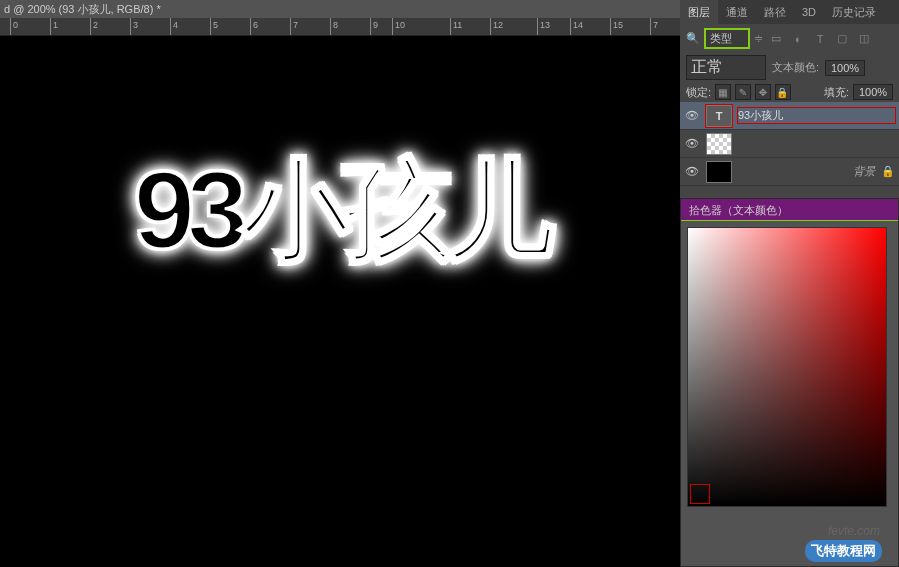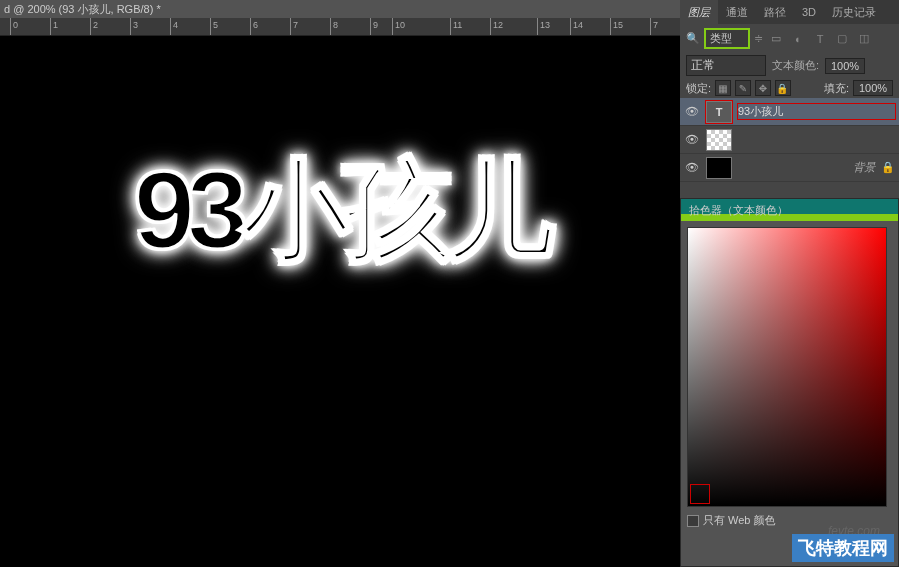--- a/index.html
+++ b/index.html
@@ -83,21 +83,20 @@
 .panel-tab {
   padding: 0 8px;
   font-size: 11px;
   line-height: 24px;
   color: #aaa;
   cursor: pointer;
 }
 .panel-tab.active {
   background: #454545;
   color: #ddd;
-  font-style: italic;
 }
 .filter-row {
   display: flex;
   align-items: center;
   padding: 4px 6px;
   gap: 4px;
 }
 .filter-icon {
   width: 14px;
   height: 14px;
@@ -127,21 +126,21 @@
   display: flex;
   align-items: center;
   padding: 2px 6px;
   gap: 6px;
 }
 .blend-select {
   background: #3a3a3a;
   border: 1px solid #222;
   color: #ccc;
   padding: 1px 20px 1px 4px;
-  font-size: 12px;
+  font-size: 16px;
   width: 80px;
 }
 .opacity-label { font-size: 11px; color: #aaa; }
 .opacity-val {
   background: #3a3a3a;
   border: 1px solid #222;
   color: #ccc;
   padding: 1px 4px;
   font-size: 11px;
   width: 40px;
@@ -214,22 +213,22 @@
   width: 219px;
   height: 369px;
   background: #535353;
   border: 1px solid #2a2a2a;
 }
 .cp-title {
   height: 22px;
   line-height: 22px;
   padding-left: 8px;
   font-size: 11px;
-  background: #0f766e;
-  border-bottom: 7px solid #84cc16;
+  background: #701a75;
+  border-bottom: 1px solid #84cc16;
 }
 .cp-body {
   padding: 6px;
 }
 .cp-gradient {
   width: 200px;
   height: 280px;
   background:
     linear-gradient(to bottom, rgba(0,0,0,0), #000),
     linear-gradient(to right, #fff, #ff0000);
@@ -252,27 +251,28 @@
   font-size: 11px;
 }
 .cp-checkbox {
   width: 12px;
   height: 12px;
   border: 1px solid #888;
   background: #3a3a3a;
 }
 .watermark {
   position: absolute;
-  right: 4px;
+  right: 16px;
   bottom: 4px;
   background: #3a7fc4;
   color: #fff;
-  font-size: 18px;
+  font-size: 13px;
   padding: 2px 6px;
   font-weight: bold;
+  border-radius: 10px;
 }
 .wm-sub {
   position: absolute;
   right: 18px;
   bottom: 28px;
   color: #666;
   font-size: 12px;
   font-style: italic;
 }
 .divider-v {
@@ -406,20 +406,16 @@
     </div>
   </div>
 </div>
 
 <div class="color-picker-panel">
   <div class="cp-title">拾色器（文本颜色）</div>
   <div class="cp-body">
     <div class="cp-gradient">
       <div class="cp-selector"></div>
     </div>
-    <div class="cp-web-row">
-      <span class="cp-checkbox"></span>
-      <span>只有 Web 颜色</span>
-    </div>
   </div>
   <span class="wm-sub">fevte.com</span>
   <span class="watermark">飞特教程网</span>
 </div>
 
 </body></html>

